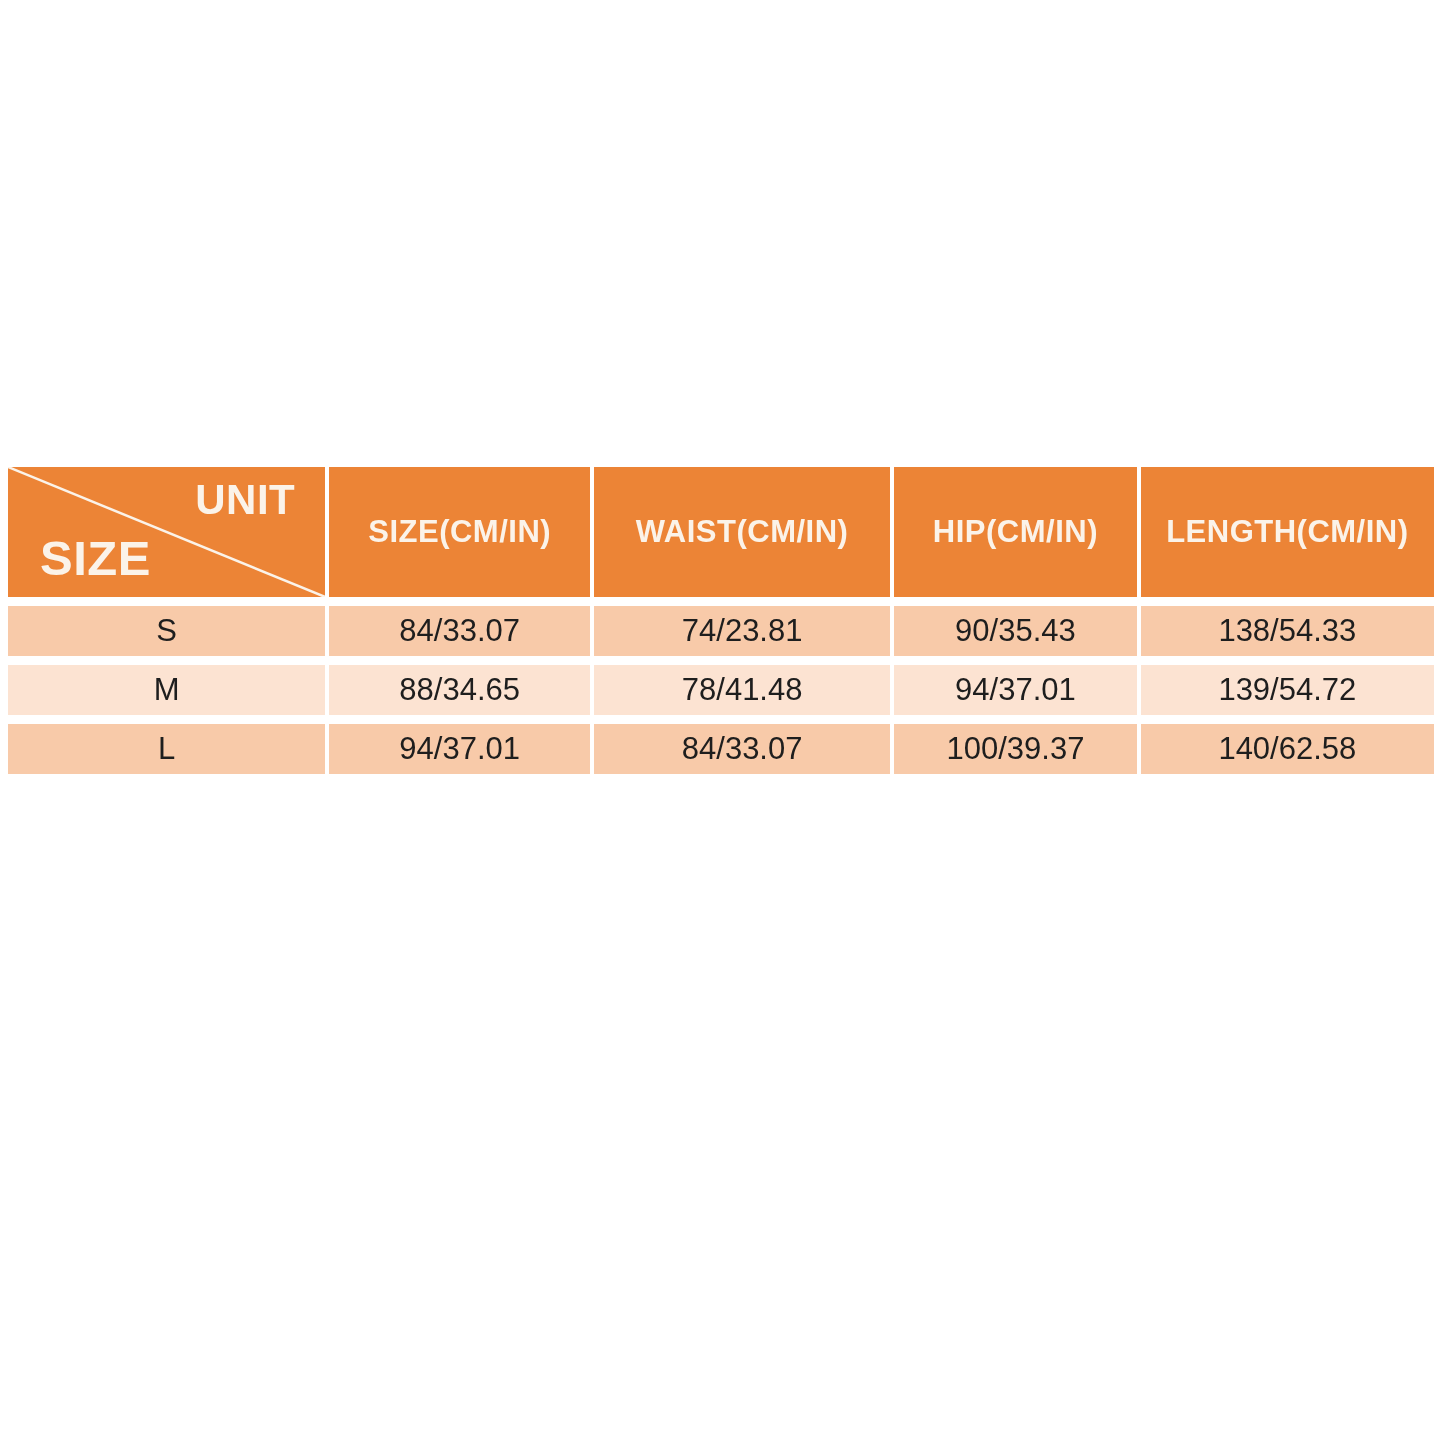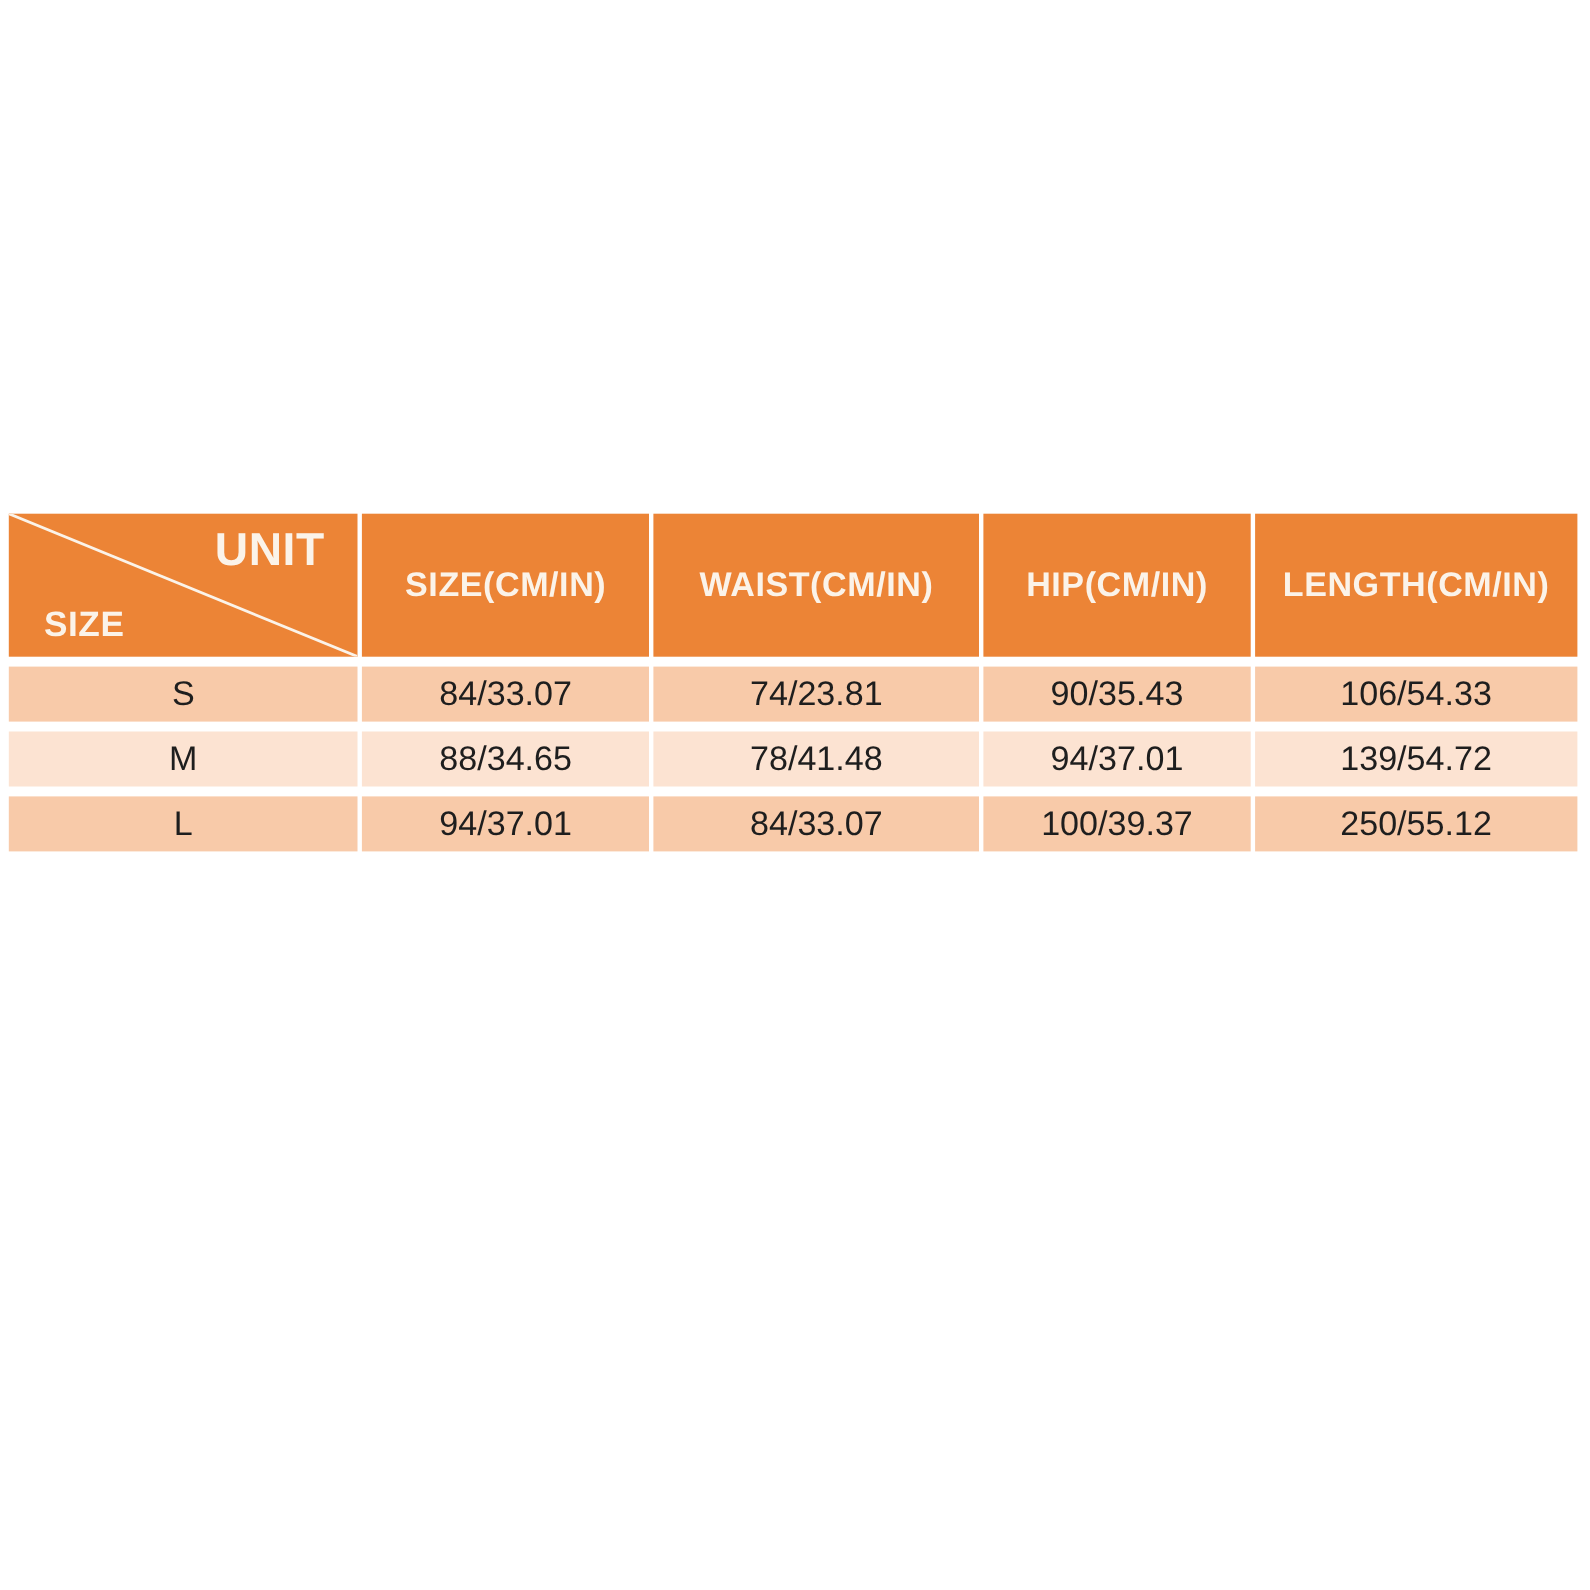--- a/index.html
+++ b/index.html
@@ -56,21 +56,21 @@
     top: 12px;
     right: 30px;
     font-size: 42px;
     font-weight: bold;
     line-height: 1;
   }
   .corner .corner-bottom {
     position: absolute;
     bottom: 14px;
     left: 32px;
-    font-size: 32px;
+    font-size: 49px;
     font-weight: bold;
     line-height: 1;
   }
   tbody td {
     font-size: 31px;
     color: #1E1E1E;
     height: 50px;
   }
   tr.stripe-dark td  { background: #F8CAA9; }
   tr.stripe-light td { background: #FCE3D2; }
@@ -101,31 +101,31 @@
         <th>HIP(CM/IN)</th>
         <th>LENGTH(CM/IN)</th>
       </tr>
     </thead>
     <tbody>
       <tr class="stripe-dark">
         <td>S</td>
         <td>84/33.07</td>
         <td>74/23.81</td>
         <td>90/35.43</td>
-        <td>106/54.33</td>
+        <td>138/54.33</td>
       </tr>
       <tr class="stripe-light">
         <td>M</td>
         <td>88/34.65</td>
         <td>78/41.48</td>
         <td>94/37.01</td>
         <td>139/54.72</td>
       </tr>
       <tr class="stripe-dark">
         <td>L</td>
         <td>94/37.01</td>
         <td>84/33.07</td>
         <td>100/39.37</td>
-        <td>250/55.12</td>
+        <td>140/62.58</td>
       </tr>
     </tbody>
   </table>
 </div>
 
 </body></html>

